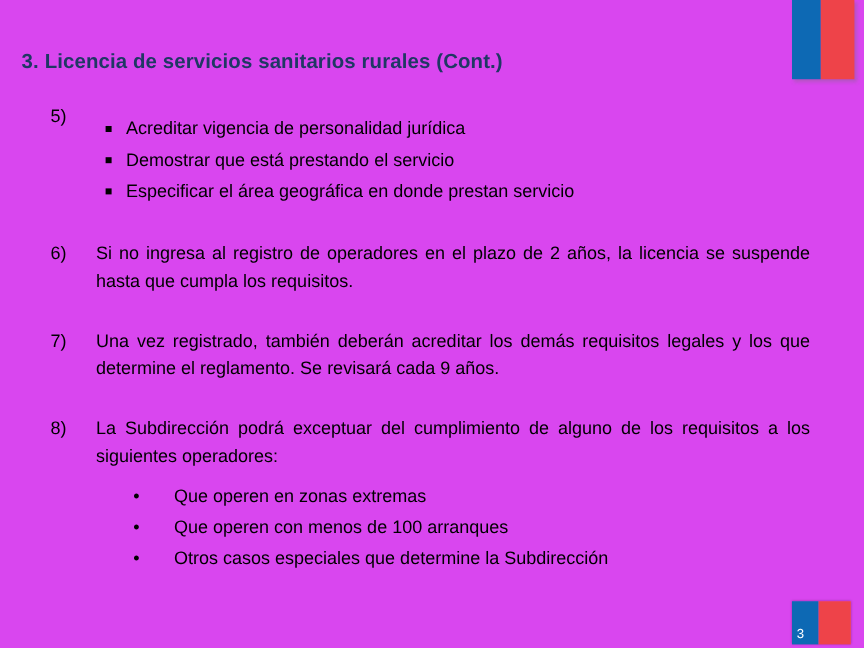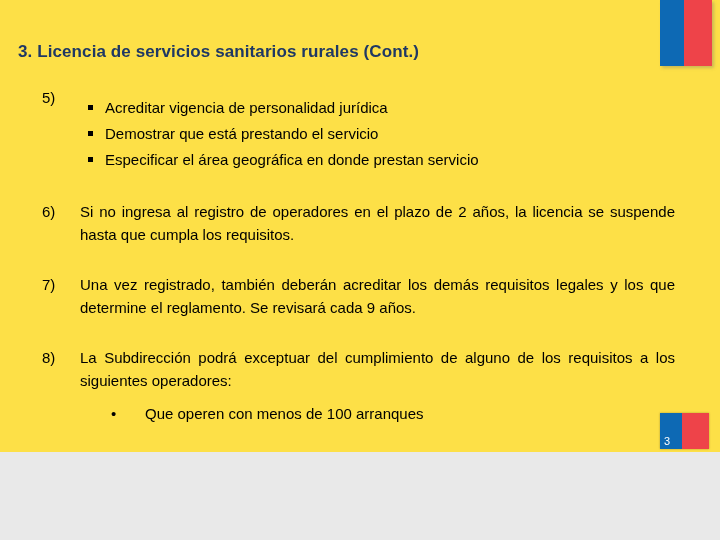--- a/index.html
+++ b/index.html
@@ -1,19 +1,19 @@
 <!DOCTYPE html>
 <html><head>
 <meta charset="utf-8">
 <style>
   html,body{margin:0;padding:0;background:#e9e9e9;}
   .slide{
     position:relative;
-    width:720px;height:452px;
-    background:#fde047;
+    width:720px;height:540px;
+    background:#d946ef;
     overflow:hidden;
     font-family:"Liberation Sans", sans-serif;
     color:#000;
   }
   
   .flag-top{
     position:absolute; top:0; right:8px;
     display:flex;
     box-shadow:2px 2px 3px rgba(110,110,110,0.35);
   }
@@ -98,21 +98,23 @@
       <div class="body">
         <p class="text">Una vez registrado, también deberán acreditar los demás requisitos legales y los que determine el reglamento. Se revisará cada 9 años.</p>
       </div>
     </div>
 
     <div class="item">
       <span class="num">8)</span>
       <div class="body">
         <p class="text">La Subdirección podrá exceptuar del cumplimiento de alguno de los requisitos a los siguientes operadores:</p>
         <ul class="sub dot">
+          <li>Que operen en zonas extremas</li>
           <li>Que operen con menos de 100 arranques</li>
+          <li>Otros casos especiales que determine la Subdirección</li>
         </ul>
       </div>
     </div>
 
   </div>
 
   <div class="footer-flag">
     <div class="fblue">
       <span class="pagenum">3</span>
     </div>

